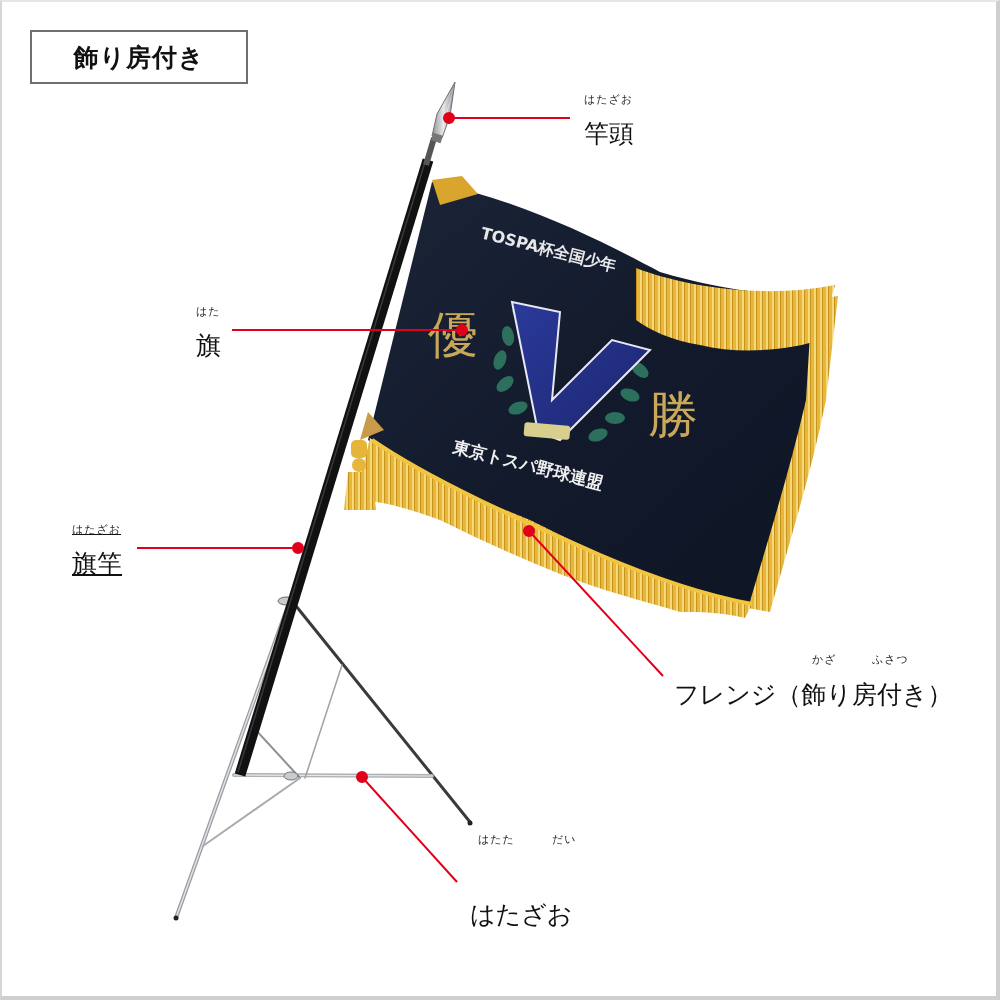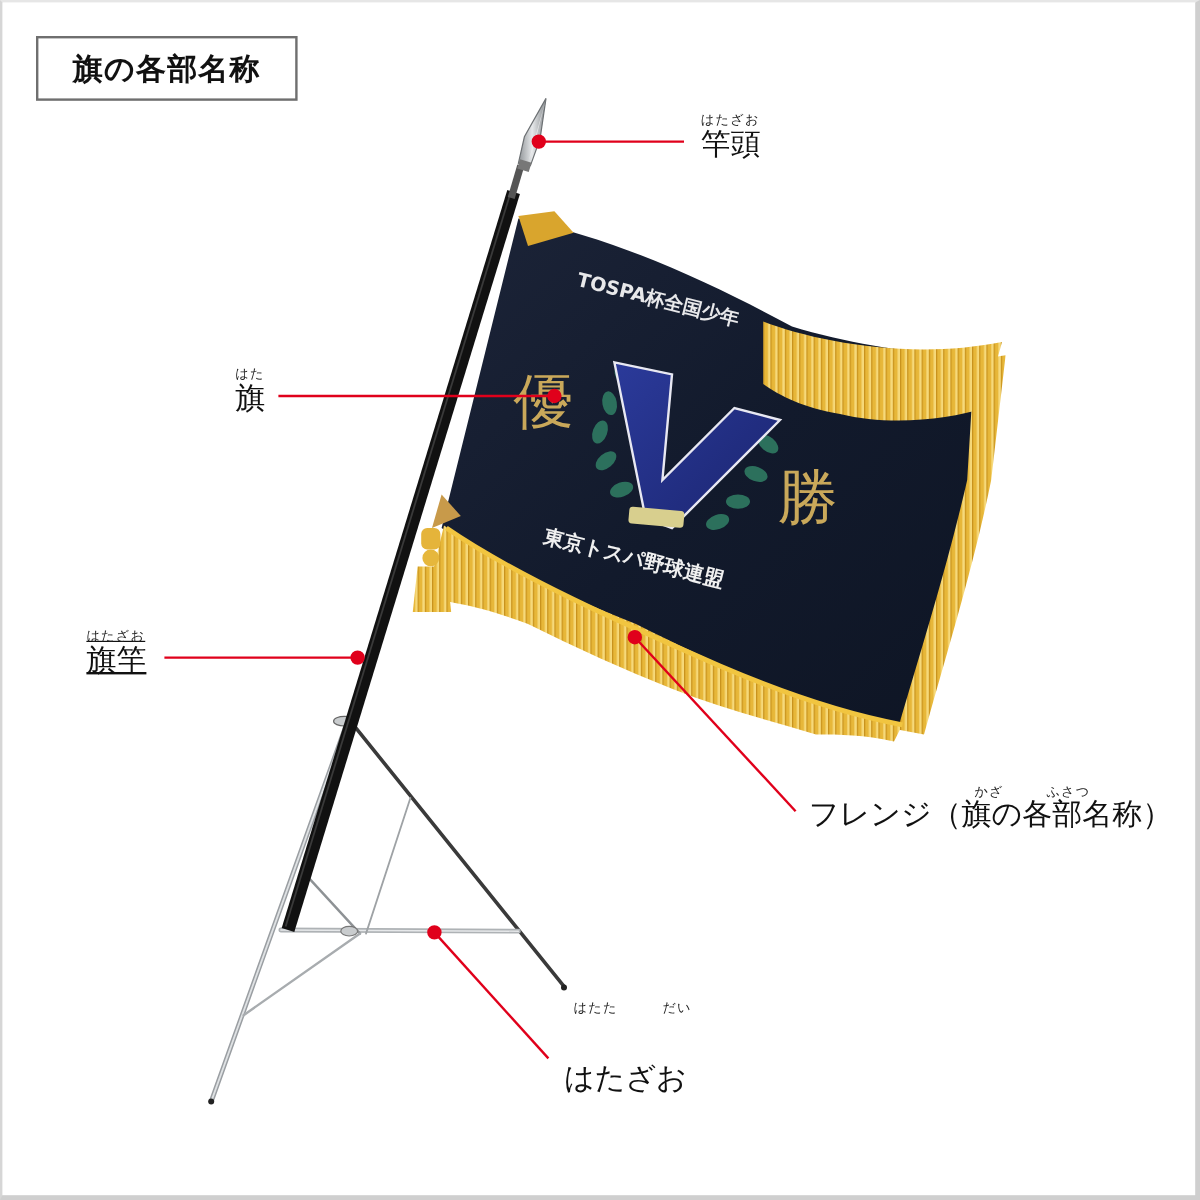--- a/index.html
+++ b/index.html
@@ -24,30 +24,30 @@
     .title-box span {
       font-weight: bold; font-size: 25px; color: #111; letter-spacing: 1px;
     }
     svg.art { position: absolute; left: 0; top: 0; }
     .label {
       position: absolute; color: #111; line-height: 1;
     }
     .label .ruby {
       display: block; font-size: 11px; color: #222; margin-bottom: 2px; letter-spacing: 1px;
     }
-    .label .main { font-size: 25px; display: block; white-space: nowrap; }
+    .label .main { font-size: 25px; display: block; white-space: nowrap; margin-top: 16px; }
     .ruby-seg { position: absolute; font-size: 11px; color: #222; letter-spacing: 1px; white-space: nowrap; }
   </style>
 </head>
 <body>
 
 <div class="frame"></div>
 
 <div class="title-box">
-  <span>旗の各部名称</span>
+  <span>飾り房付き</span>
 </div>
 
 <svg class="art" width="1000" height="1000" viewBox="0 0 1000 1000">
   <defs>
     <linearGradient id="navy" x1="0" y1="0" x2="1" y2="1">
       <stop offset="0" stop-color="#1c2438"></stop>
       <stop offset="0.5" stop-color="#121a2c"></stop>
       <stop offset="1" stop-color="#0e1524"></stop>
     </linearGradient>
     <linearGradient id="gold" x1="0" y1="0" x2="0" y2="1">
@@ -167,20 +167,20 @@
 </div>
 
 <div class="label" style="left:72px; top:524px;text-decoration:underline;">
   <span class="ruby">はたざお</span>
   <span class="main">旗竿</span>
 </div>
 
 <span class="ruby-seg" style="left:812px; top:652px;">かざ</span>
 <span class="ruby-seg" style="left:872px; top:652px;">ふさつ</span>
 <div class="label" style="left:674px; top:666px;">
-  <span class="main">フレンジ（旗の各部名称）</span>
+  <span class="main">フレンジ（飾り房付き）</span>
 </div>
 
 <span class="ruby-seg" style="left:478px; top:832px;">はたた</span>
 <span class="ruby-seg" style="left:552px; top:832px;">だい</span>
 <div class="label" style="left:470px; top:886px;">
   <span class="main">はたざお</span>
 </div>
 
 </body></html>

